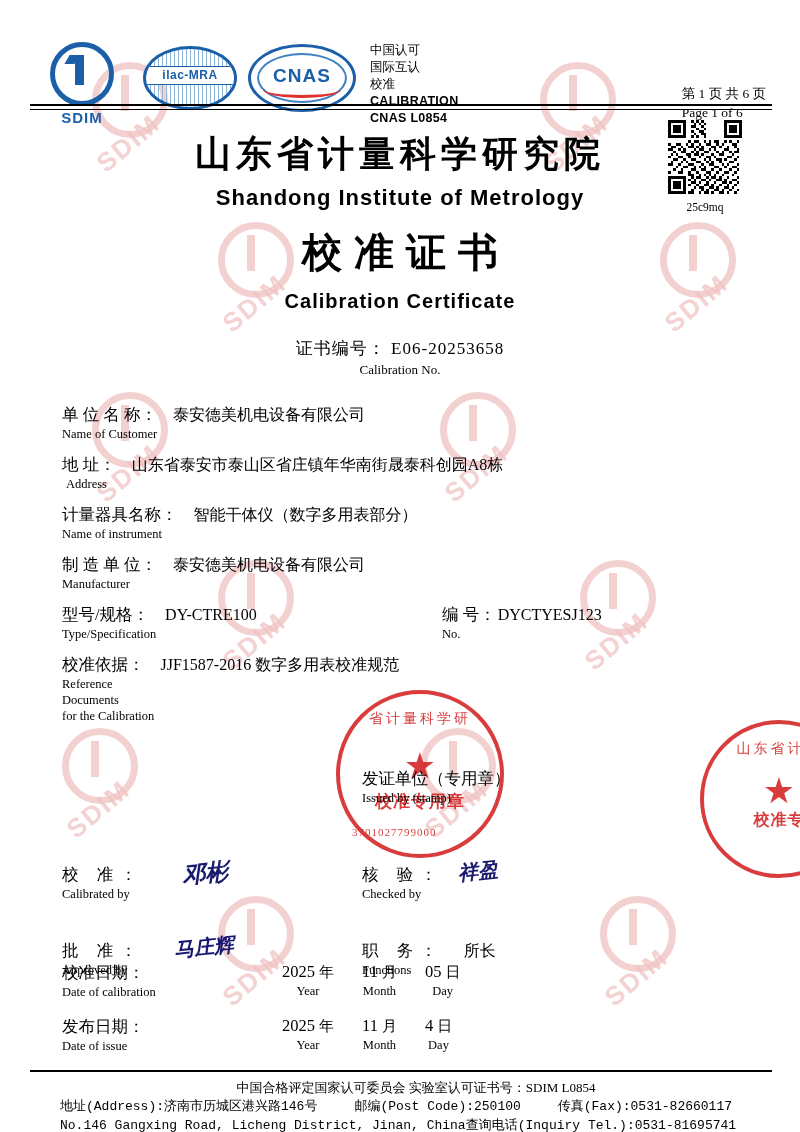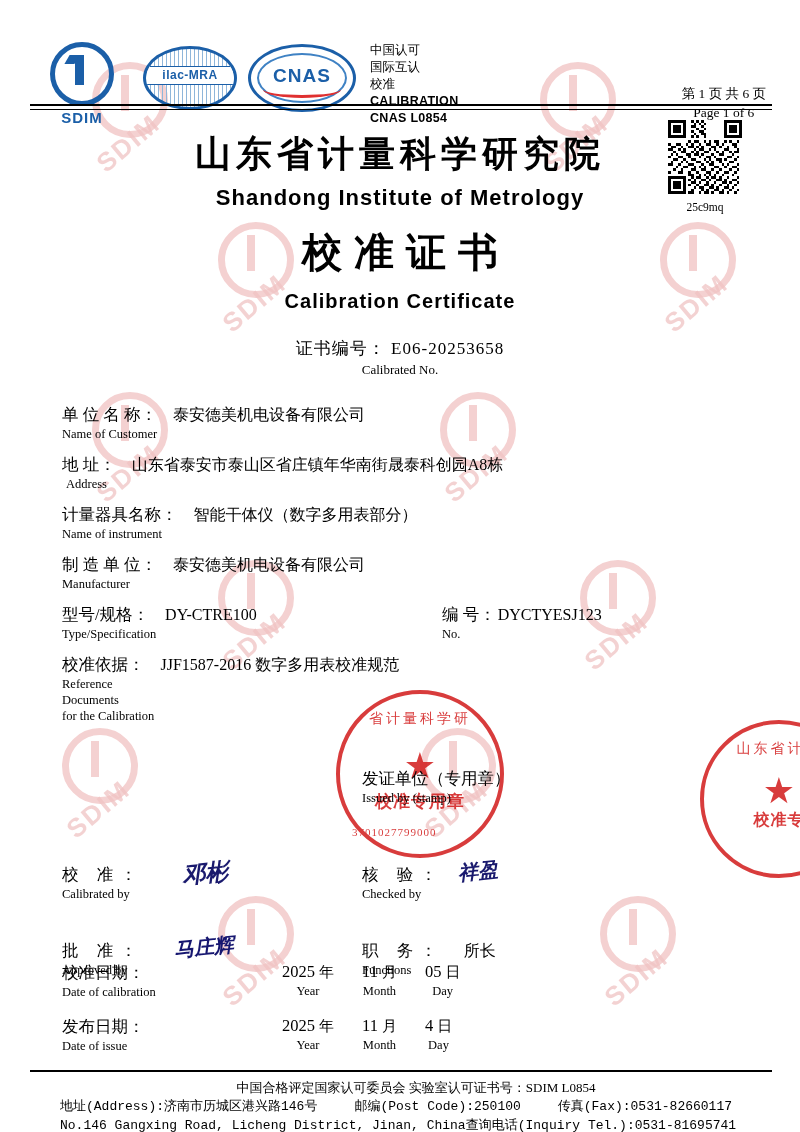--- a/index.html
+++ b/index.html
@@ -197,21 +197,21 @@
     line-height: 17px;
     padding-top: 0px;
   }
   .accred-text .bold {
     font-weight: bold;
     letter-spacing: .3px;
   }
 
   .page-no {
     margin-left: auto;
-    text-align: center;
+    text-align: left;
     font-size: 13.5px;
     line-height: 19px;
     padding-top: 42px;
     padding-right: 6px;
     font-family: "Liberation Serif", serif;
   }
 
   .hr-double {
     position: relative;
     z-index: 2;
@@ -748,21 +748,21 @@
         </g>
       </svg>
       <div class="qr-label">25c9mq</div>
     </div>
 
     <div class="cn-title">山东省计量科学研究院</div>
     <div class="en-title">Shandong  Institute  of  Metrology</div>
     <div class="cn-cert">校准证书</div>
     <div class="en-cert">Calibration  Certificate</div>
     <div class="cert-no-cn">证书编号： E06-20253658</div>
-    <div class="cert-no-en">Calibrated No.</div>
+    <div class="cert-no-en">Calibration No.</div>
   </div>
 
   <div class="fields">
 
     <div class="field">
       <div class="row">
         <span class="lbl-cn">单 位 名 称：</span>
         <span class="val">泰安德美机电设备有限公司</span>
       </div>
       <div class="lbl-en">Name of Customer</div>

